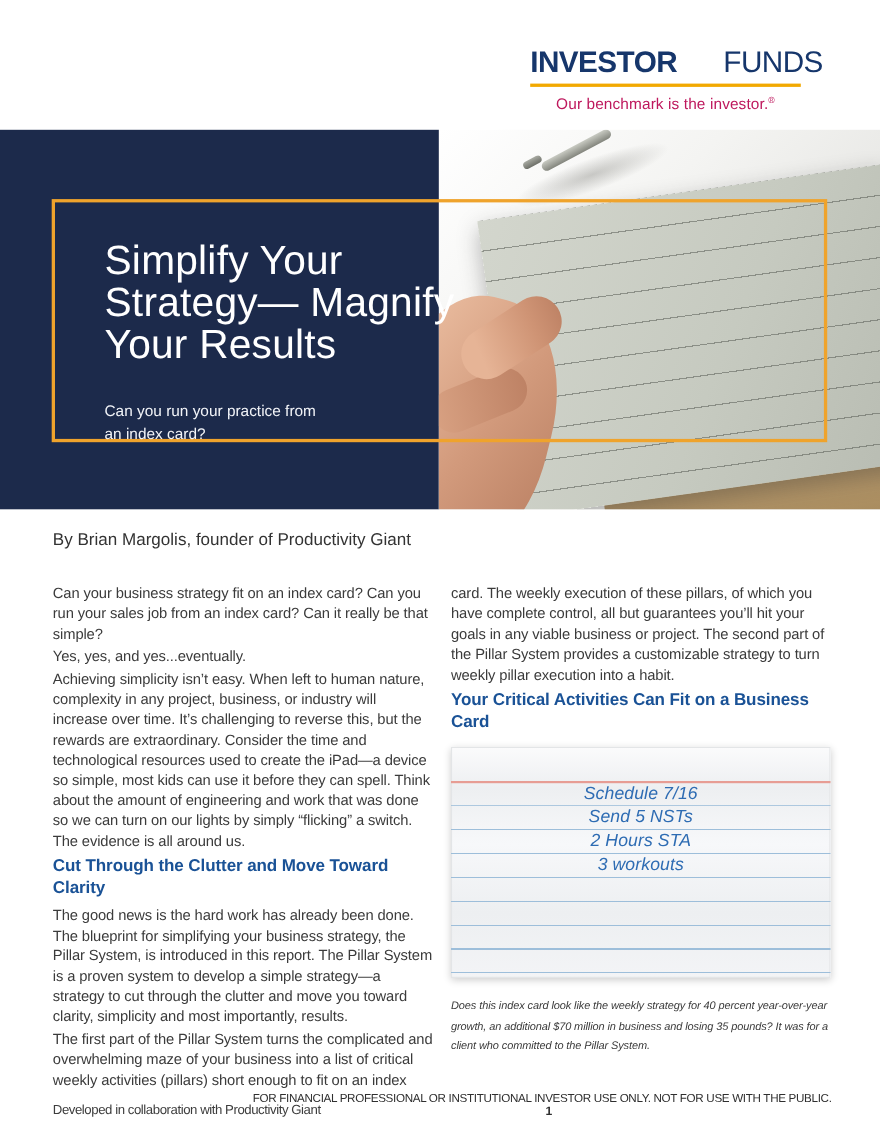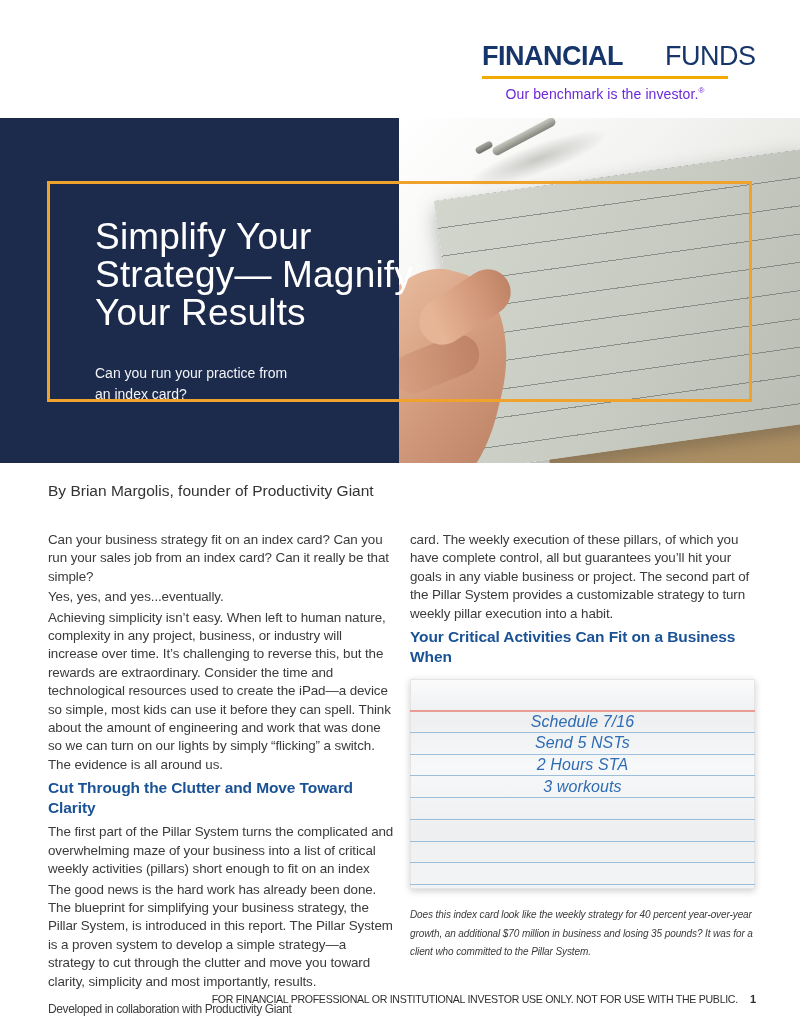--- a/index.html
+++ b/index.html
@@ -9,21 +9,21 @@
     font-family:"Liberation Sans", sans-serif; color:#3a3a3a; overflow:hidden;
   }
   .pre-line { white-space:pre-line; }
 
   
   .logo-block { position:absolute; left:482px; top:42px; width:246px; text-align:center; }
   .logo-text { font-size:27px; letter-spacing:-0.5px; color:#16366b; line-height:1.1; white-space:nowrap; }
   .logo-text .bold { font-weight:800; }
   .logo-text .light { font-weight:400;margin-left:42px; }
   .logo-rule { height:3px; background:#f2a900; margin-top:4px; }
-  .logo-tagline { margin-top:7px; font-size:14px; color:#6d28d9; letter-spacing:0.1px; }
+  .logo-tagline { margin-top:7px; font-size:14px; color:#be185d; letter-spacing:0.1px; }
   .logo-tagline sup { font-size:8px; }
 
   
   .hero { position:absolute; left:0; top:118px; width:800px; height:345px; }
   .hero-navy { position:absolute; left:0; top:0; width:399px; height:345px; background:#1c2a4b; }
   .hero-photo { position:absolute; left:399px; top:0; width:401px; height:345px; overflow:hidden;
     background:linear-gradient(135deg,#ffffff 0%,#f4f4f2 35%,#e2e2df 75%,#d6d6d3 100%); }
   .pen-shadow { position:absolute; left:64px; top:26px; width:150px; height:30px; border-radius:50%;
     background:radial-gradient(ellipse at center, rgba(110,110,104,0.35), rgba(110,110,104,0) 70%);
     transform:rotate(-20deg); }
@@ -75,32 +75,32 @@
   .card-rules { position:absolute; left:0; right:0; top:53px; bottom:0;
     background:repeating-linear-gradient(180deg,#9dbeda 0,#9dbeda 1px,rgba(0,0,0,0) 1px,rgba(0,0,0,0) 21.7px); }
   .card-text-rows { position:absolute; left:0; right:0; top:32px; }
   .card-row { height:21.7px; display:flex; align-items:center; justify-content:center;
     font-size:16px; color:#2e6cb3; letter-spacing:0.1px;font-style:italic; }
 
   .caption { margin-top:17px; font-style:italic; font-size:10px; line-height:18.5px; color:#3a3a3a; }
 
   
   .dev-note { position:absolute; left:48px; top:1002px; font-size:12px; letter-spacing:-0.4px; color:#3d3d3d; }
-  .disclaimer-row { position:absolute; right:44px; top:993px; display:flex; align-items:center; }
+  .disclaimer-row { position:absolute; right:44px; top:993px; display:flex; align-items:center;flex-direction:column; }
   .disclaimer { font-size:10.6px; letter-spacing:-0.3px; color:#2f2f2f; }
   .page-num { font-size:11px; font-weight:700; color:#2f2f2f; margin-left:12px; }
 </style>
 </head>
 <body>
 
 <div class="page">
 
   <div class="logo-block">
     <div class="logo-text">
-      <span class="bold">FINANCIAL</span><span class="light">FUNDS</span>
+      <span class="bold">INVESTOR</span><span class="light">FUNDS</span>
     </div>
     <div class="logo-rule"></div>
     <div class="logo-tagline"><span>Our benchmark is the investor.</span><sup>®</sup></div>
   </div>
 
   <div class="hero">
     <div class="hero-navy"></div>
     <div class="hero-photo">
       <div class="pen-shadow"></div>
       <div class="pen"></div>
@@ -121,27 +121,27 @@
 an index card?</div>
   </div>
 
   <div class="byline">By Brian Margolis, founder of Productivity Giant</div>
 
   <div class="col col-left">
     <p>Can your business strategy fit on an index card? Can you run your sales job from an index card? Can it really be that simple?</p>
     <p>Yes, yes, and yes...eventually.</p>
     <p>Achieving simplicity isn’t easy. When left to human nature, complexity in any project, business, or industry will increase over time. It’s challenging to reverse this, but the rewards are extraordinary. Consider the time and technological resources used to create the iPad—a device so simple, most kids can use it before they can spell. Think about the amount of engineering and work that was done so we can turn on our lights by simply “flicking” a switch. The evidence is all around us.</p>
     <h2>Cut Through the Clutter and Move Toward Clarity</h2>
+    <p>The good news is the hard work has already been done. The blueprint for simplifying your business strategy, the Pillar System, is introduced in this report. The Pillar System is a proven system to develop a simple strategy—a strategy to cut through the clutter and move you toward clarity, simplicity and most importantly, results.</p>
     <p>The first part of the Pillar System turns the complicated and overwhelming maze of your business into a list of critical weekly activities (pillars) short enough to fit on an index</p>
-    <p>The good news is the hard work has already been done. The blueprint for simplifying your business strategy, the Pillar System, is introduced in this report. The Pillar System is a proven system to develop a simple strategy—a strategy to cut through the clutter and move you toward clarity, simplicity and most importantly, results.</p>
   </div>
 
   <div class="col col-right">
     <p>card. The weekly execution of these pillars, of which you have complete control, all but guarantees you’ll hit your goals in any viable business or project. The second part of the Pillar System provides a customizable strategy to turn weekly pillar execution into a habit.</p>
-    <h2>Your Critical Activities Can Fit on a Business When</h2>
+    <h2>Your Critical Activities Can Fit on a Business Card</h2>
     <div class="index-card">
       <div class="card-rule-red"></div>
       <div class="card-rules"></div>
       <div class="card-text-rows">
         <div class="card-row">Schedule 7/16</div>
         <div class="card-row">Send 5 NSTs</div>
         <div class="card-row">2 Hours STA</div>
         <div class="card-row">3 workouts</div>
       </div>
     </div>

